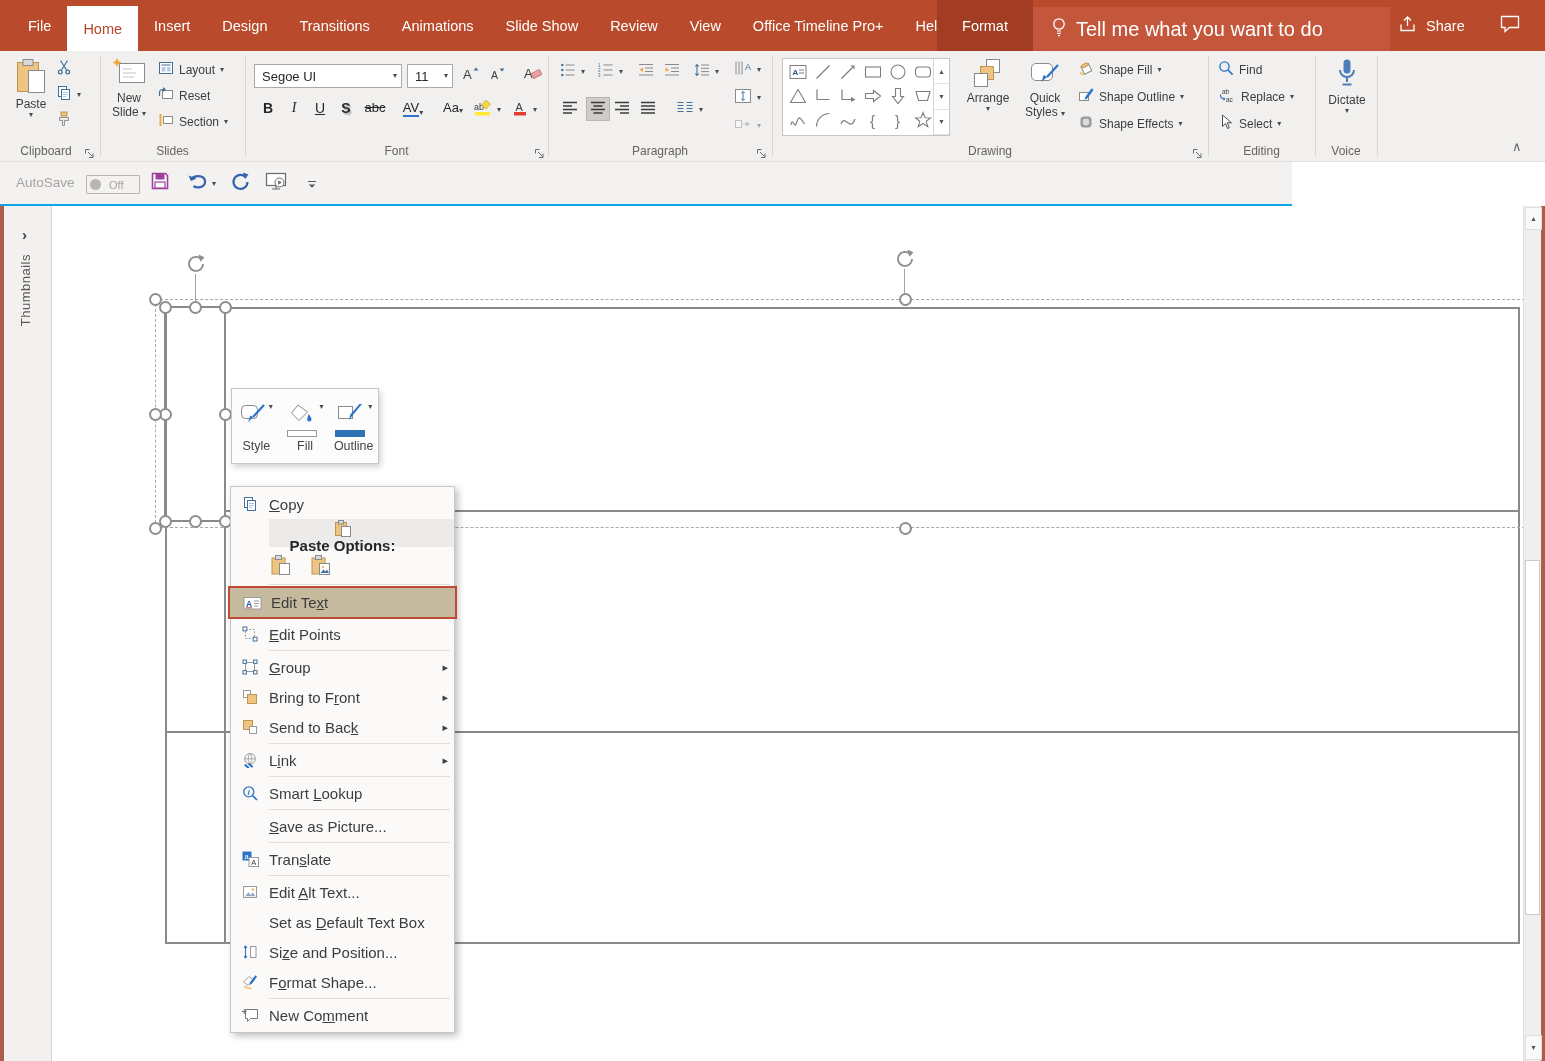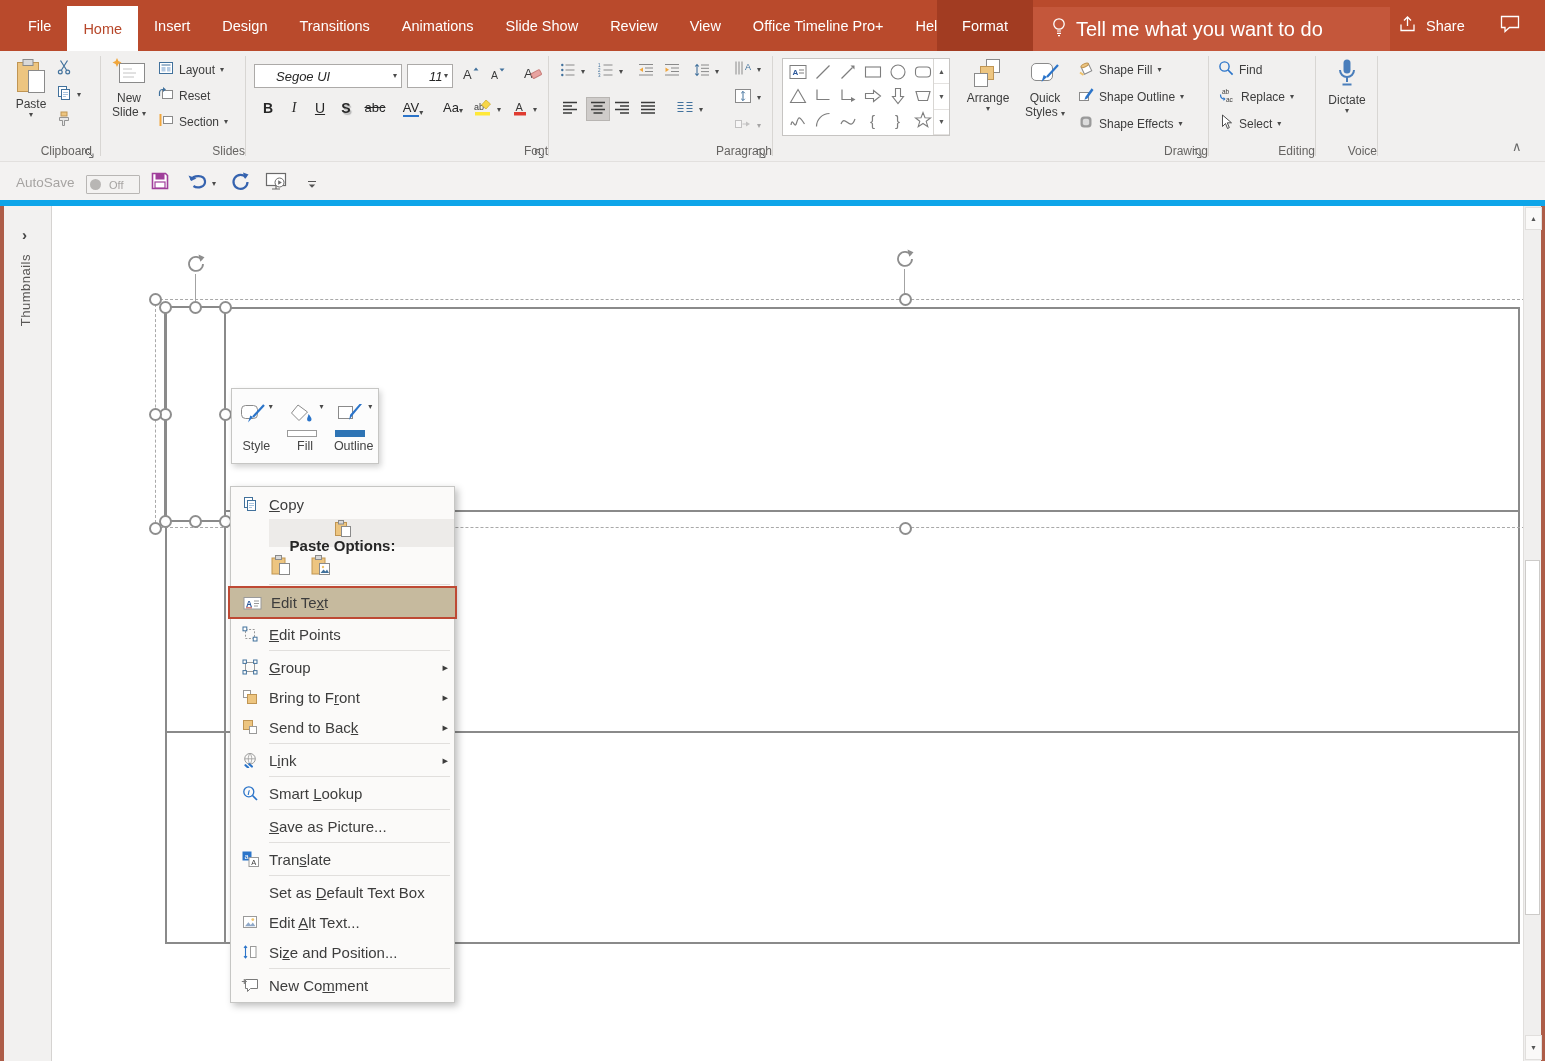--- a/index.html
+++ b/index.html
@@ -13,37 +13,37 @@
   .tab.active{background:#fff;color:#B7472A;margin-top:6px;}
   #format-block{position:absolute;left:937px;top:0;width:96px;height:51px;background:#A23C22;
                 display:flex;align-items:center;justify-content:center;color:#fff;font-size:14.5px;}
   #tellme{position:absolute;left:1033px;top:7px;width:357px;height:44px;background:#C4573B;
           display:flex;align-items:center;color:#fff;font-size:20px;gap:9px;padding-left:18px;box-sizing:border-box;}
   #share{position:absolute;left:1398px;top:0;height:51px;display:flex;align-items:center;gap:8px;color:#fff;font-size:14.5px;}
   #comment-top{position:absolute;left:1500px;top:15px;width:26px;height:22px;}
   
   #ribbon{position:absolute;left:0;top:51px;width:1545px;height:111px;background:#F1F0EF;border-bottom:1px solid #E2E0DE;box-sizing:border-box;}
   .gsep{position:absolute;top:5px;width:1px;height:100px;background:#D8D6D3;}
-  .glabel{position:absolute;top:93px;font-size:12px;color:#666462;text-align:right;}
+  .glabel{position:absolute;top:93px;font-size:12px;color:#666462;text-align:center;}
   .launcher{position:absolute;top:94px;width:11px;height:11px;}
   .rbtn{position:absolute;display:flex;align-items:center;gap:5px;font-size:12px;color:#3d3d3d;cursor:default;}
   .bigbtn{position:absolute;display:flex;flex-direction:column;align-items:center;font-size:12px;color:#3d3d3d;text-align:center;}
   .dd{font-size:8px;color:#4a4a4a;line-height:1;}
   .combo{position:absolute;background:#fff;border:1px solid #ACAAA8;display:flex;align-items:center;font-size:13px;color:#262626;box-sizing:border-box;}
-  .combo .val{flex:1;padding-left:21px;font-style:italic;}
+  .combo .val{flex:1;padding-left:7px;}
   .combo .dd{padding-right:4px;}
   .fmtbtn{position:absolute;display:flex;align-items:flex-end;justify-content:center;font-size:14px;color:#262626;}
   .selbtn{background:#CFCCCA;border:1px solid #B8B5B2;box-sizing:border-box;}
   .gallery{position:absolute;left:782px;top:7px;width:168px;height:78px;background:#fff;border:1px solid #C6C4C2;box-sizing:border-box;}
   .gallery-grid{position:absolute;left:2px;top:1px;width:150px;height:74px;display:grid;grid-template-columns:repeat(6,25px);grid-template-rows:repeat(3,24px);}
   .shape-cell{display:flex;align-items:center;justify-content:center;color:#7E7E7E;font-size:15px;}
   .gal-scroll{position:absolute;right:0;top:0;width:15px;height:76px;border-left:1px solid #D8D6D3;display:flex;flex-direction:column;}
   .gal-scroll span{flex:1;display:flex;align-items:center;justify-content:center;font-size:7px;color:#555;border-bottom:1px solid #E4E2E0;}
   
-  #qat{position:absolute;left:0;top:162px;width:1545px;height:44px;background:#F3F2F1;border-bottom:6px solid #0ea5e9;box-sizing:border-box;}
+  #qat{position:absolute;left:0;top:162px;width:1292px;height:44px;background:#F3F2F1;border-bottom:2px solid #0ea5e9;box-sizing:border-box;}
   #autosave-toggle{position:absolute;left:86px;top:13px;width:52px;height:17px;border:1px solid #B8B6B4;border-radius:1px;display:flex;align-items:center;}
   #autosave-knob{width:11px;height:11px;border-radius:50%;background:#B8B6B4;margin-left:3px;}
   #autosave-state{font-size:11px;color:#A6A4A2;margin-left:8px;}
   .qbtn{position:absolute;width:24px;height:22px;display:flex;align-items:center;justify-content:center;}
   
   #edge-left{position:absolute;left:0;top:206px;width:4px;height:855px;background:#AD5D48;}
   #edge-right{position:absolute;left:1541px;top:206px;width:4px;height:855px;background:#AD5D48;}
   #thumb-panel{position:absolute;left:4px;top:206px;width:48px;height:855px;background:#F2F1F0;border-right:1px solid #D5D3D1;box-sizing:border-box;}
   #thumb-chevron{position:absolute;left:18px;top:20px;font-size:15px;font-weight:bold;color:#444;}
   #thumb-label{position:absolute;left:14px;top:48px;writing-mode:vertical-rl;transform:rotate(180deg);font-size:13px;color:#5A5856;letter-spacing:.5px;}
@@ -823,41 +823,51 @@
             <rect x="0.5" y="0.5" width="9" height="9" fill="#2B74C9"></rect>
             <text x="2.6" y="7.8" font-size="7.5" fill="#fff">a</text>
             <rect x="7" y="6.5" width="9.5" height="9" fill="#fff" stroke="#9a9a9a"></rect>
             <text x="9.2" y="14" font-size="7.5" fill="#3b3b3b">A</text>
           </svg>
         </span>
         <span class="mi-label">Tran<u>s</u>late</span>
       </div>
       <div class="menu-sep"></div>
       <div class="menu-item">
-        <span class="mi-icon"></span>
-        <span class="mi-label">Set as <u>D</u>efault Text Box</span>
-      </div>
-      <div class="menu-item">
         <span class="mi-icon">
           <svg width="16" height="16" viewBox="0 0 16 16" xmlns="http://www.w3.org/2000/svg">
             <rect x="1.5" y="2.5" width="13" height="11" fill="#fff" stroke="#9a9a9a"></rect>
             <circle cx="10.8" cy="5.6" r="1.4" fill="#F0C36A"></circle>
             <path d="M3 12.2l3.4-4 2.4 2.8 2-2.4 2.6 3.6z" fill="#8FA8C8"></path>
           </svg>
         </span>
         <span class="mi-label">Edit <u>A</u>lt Text...</span>
       </div>
       <div class="menu-item">
+        <span class="mi-icon"></span>
+        <span class="mi-label">Set as <u>D</u>efault Text Box</span>
+      </div>
+      <div class="menu-item">
         <span class="mi-icon">
           <svg width="16" height="16" viewBox="0 0 16 16" xmlns="http://www.w3.org/2000/svg">
             <path d="M3.5 2v12M2 3.8L3.5 2 5 3.8M2 12.2L3.5 14 5 12.2" fill="none" stroke="#2B74C9" stroke-width="1.1"></path>
             <rect x="8.5" y="2.5" width="5.5" height="11" fill="#fff" stroke="#9a9a9a"></rect>
           </svg>
         </span>
         <span class="mi-label">Si<u>z</u>e and Position...</span>
+      </div>
+      <div class="menu-item">
+        <span class="mi-icon">
+          <svg width="16" height="16" viewBox="0 0 16 16" xmlns="http://www.w3.org/2000/svg">
+            <path d="M1.5 8L7 2.5 11.5 6 6 11.5z" fill="#fff" stroke="#9a9a9a"></path>
+            <path d="M15 2.8l-5.2 7-2.6 1.2.9-2.8 5.2-7z" fill="#2B74C9"></path>
+            <path d="M2 12.5c2.5 1.3 4.5 2 7.5 2" fill="none" stroke="#F0C36A" stroke-width="1.6"></path>
+          </svg>
+        </span>
+        <span class="mi-label">F<u>o</u>rmat Shape...</span>
       </div>
       <div class="menu-sep"></div>
       <div class="menu-item">
         <span class="mi-icon">
           <svg width="18" height="16" viewBox="0 0 18 16" xmlns="http://www.w3.org/2000/svg">
             <path d="M4.5 2.5h12v9h-7l-3 3v-3h-2z" fill="#fff" stroke="#7a7a7a"></path>
             <path d="M0.8 4.5h5M3.3 2v5" stroke="#7a7a7a" stroke-width="1.1"></path>
           </svg>
         </span>
         <span class="mi-label">New Co<u>m</u>ment</span>

